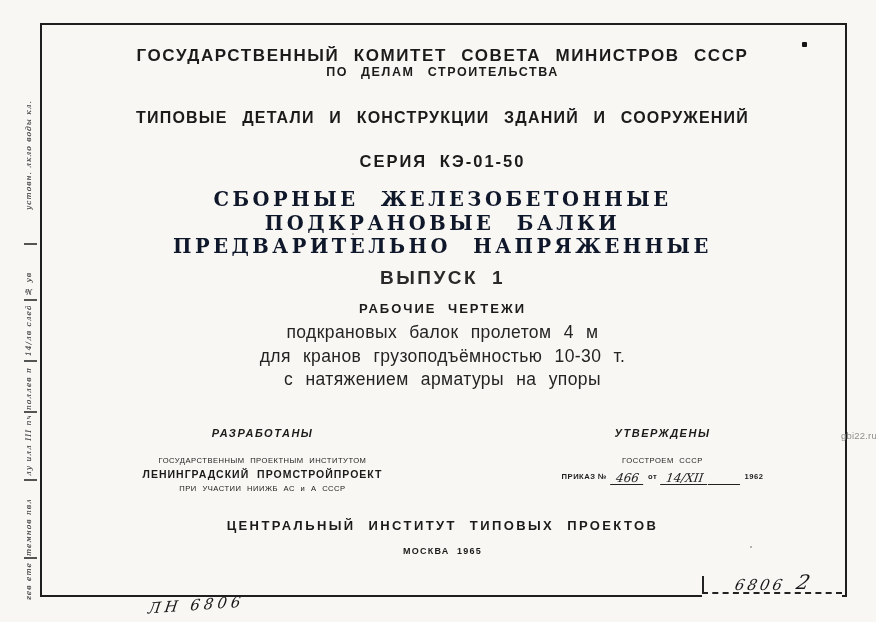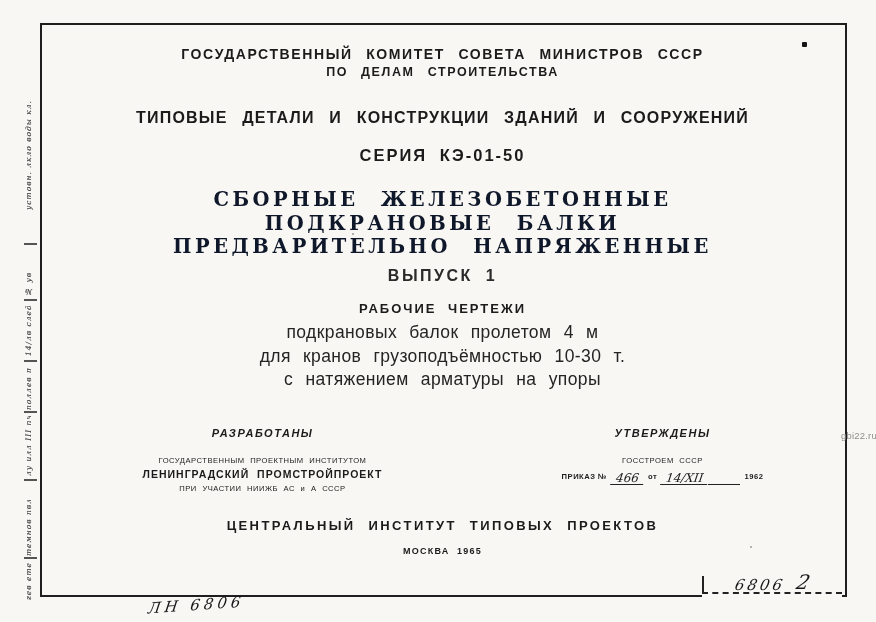--- a/index.html
+++ b/index.html
@@ -9,31 +9,31 @@
     font-family: "Liberation Sans", sans-serif;
     color: #1b1b1b;
   }
   .page { position: relative; width: 876px; height: 622px; background: #f8f7f3; }
   .frame {
     position: absolute; left: 40px; top: 23px; width: 803px; height: 570px;
     border: 2px solid #1e1e1e;
   }
   .cblock { position: absolute; left: 40px; width: 805px; text-align: center; }
 
-  .org-line1 { top: 46px; font-size: 14px; font-weight: bold; letter-spacing: 1.6px; word-spacing: 8px; }
+  .org-line1 { top: 46px; font-size: 17px; font-weight: bold; letter-spacing: 1.6px; word-spacing: 8px; }
   .org-line2 { top: 65px; font-size: 12.5px; font-weight: bold; letter-spacing: 1.6px; word-spacing: 8px; }
 
   .series-title { top: 109px; font-size: 16px; font-weight: bold; letter-spacing: 1.2px; word-spacing: 9px; }
-  .series-code  { top: 146px; font-size: 16.5px; font-weight: bold; letter-spacing: 2px; word-spacing: 6px; }
+  .series-code  { top: 152px; font-size: 16.5px; font-weight: bold; letter-spacing: 2px; word-spacing: 6px; }
 
   .main-title {
     top: 188px; font-family: "DejaVu Serif", serif; font-size: 19.5px; font-weight: bold;
     letter-spacing: 3.5px; word-spacing: 12px; line-height: 23.5px; color: #0f172a;
   }
-  .issue { top: 267px; font-size: 16px; font-weight: bold; letter-spacing: 2.5px; word-spacing: 6px; color: #2a2a2a; }
+  .issue { top: 267px; font-size: 19px; font-weight: bold; letter-spacing: 2.5px; word-spacing: 6px; color: #2a2a2a; }
 
   .drawings-title { top: 301px; font-size: 13px; font-weight: bold; letter-spacing: 2px; word-spacing: 6px; }
   .description { top: 321px; font-size: 17.5px; font-weight: 400; letter-spacing: 0.4px; word-spacing: 7px; line-height: 23.5px; color: #242424; }
 
   .dev-block { position: absolute; left: 140px; top: 427px; width: 245px; text-align: center; }
   .appr-block { position: absolute; left: 545px; top: 427px; width: 235px; text-align: center; }
   .sig-title { font-size: 11px; font-weight: bold; font-style: italic; letter-spacing: 1.5px; margin-bottom: 16px; }
   .sig-small { font-size: 7.6px; font-weight: normal; letter-spacing: 0.5px; word-spacing: 3px; line-height: 11px; }
   .sig-mid   { font-size: 10.5px; font-weight: bold; letter-spacing: 1px; word-spacing: 4px; line-height: 13px; margin: 2px 0; }
 

